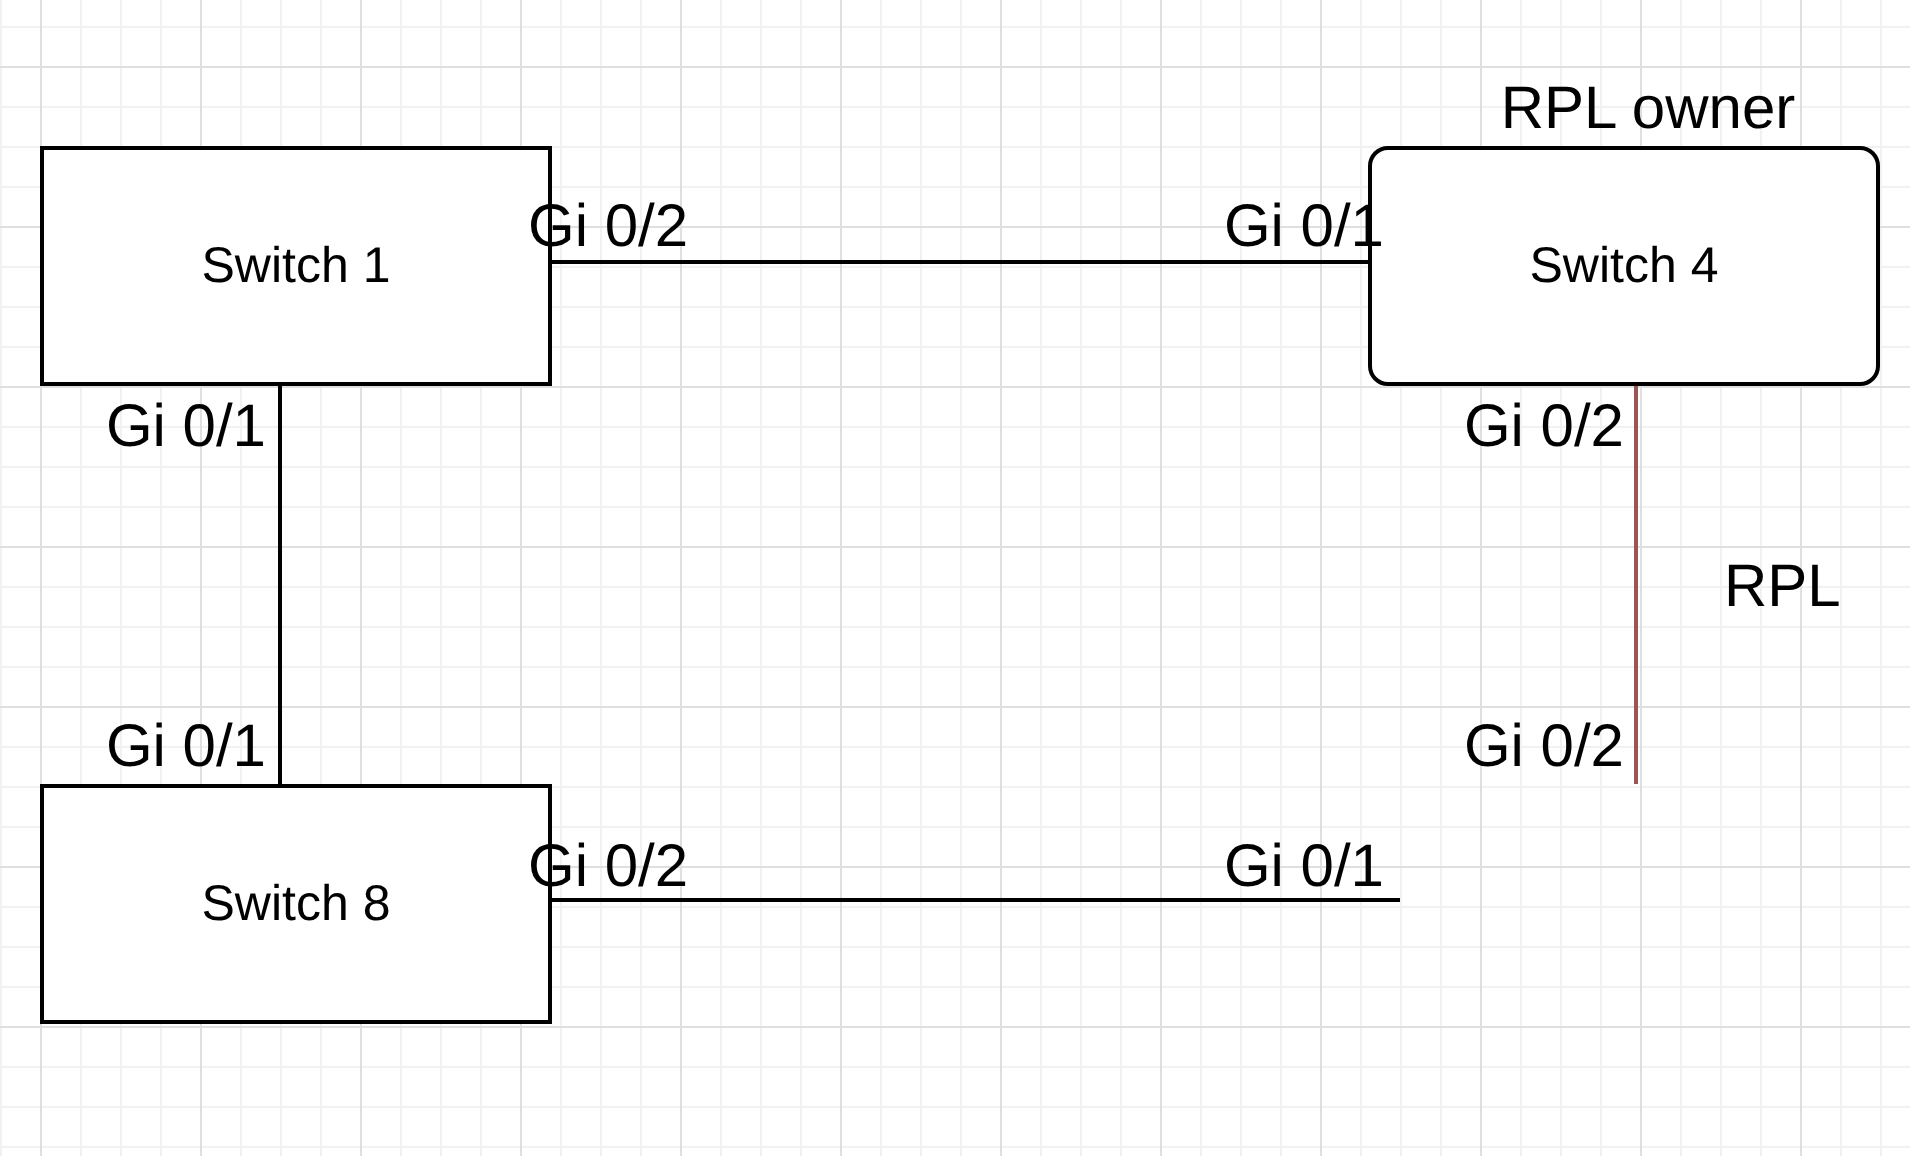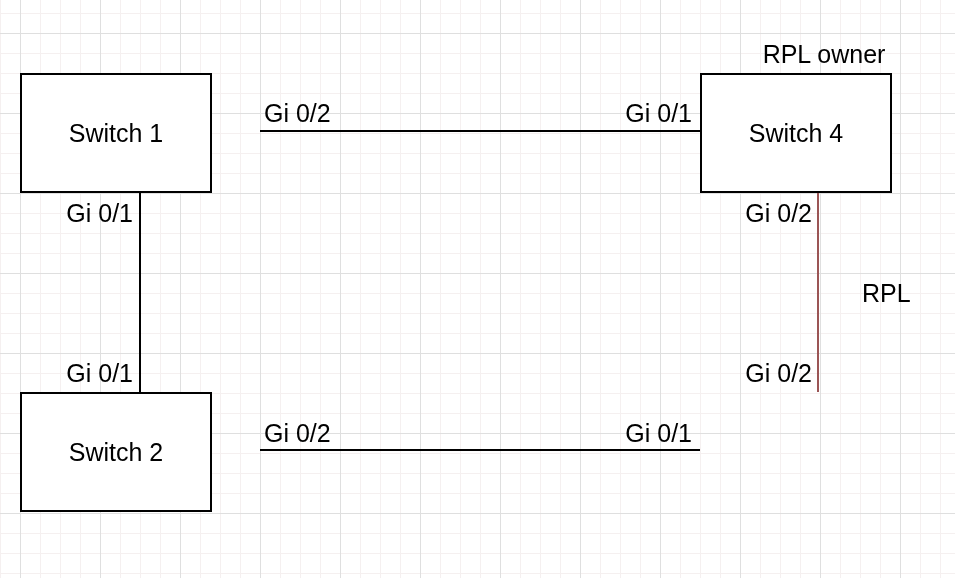--- a/index.html
+++ b/index.html
@@ -14,58 +14,58 @@
       linear-gradient(to bottom, var(--grid-major, #dfdfdf) 1px, transparent 1px),
       linear-gradient(to right, var(--grid-minor, #f5f0f0) 1px, transparent 1px),
       linear-gradient(to bottom, var(--grid-minor, #f5f0f0) 1px, transparent 1px);
     background-size: 80px 80px, 80px 80px, 20px 20px, 20px 20px;
     background-position: 20px 0, 0 33px, 0 0, 0 13px;
     font-family: "Liberation Sans", sans-serif;
     color: var(--text, #000000);
   }
   .node {
     position: absolute;
-    width: 192px;
+    width: 256px;
     height: 120px;
     box-sizing: border-box;
     background: #ffffff;
     border: 2.5px solid var(--node-border, #000000);
     display: flex;
     align-items: center;
     justify-content: center;
     font-size: 25px;
   }
   .edge { position: absolute; background: var(--link, #000000); }
   .edge.rpl { background: var(--rpl-link, #9b5555); }
   .lbl {
     position: absolute;
-    font-size: 25px;
+    font-size: 30px;
     line-height: 25px;
     white-space: nowrap;
   }
   .lbl.centered { transform: translateX(-50%); }
 </style>
 </head>
 <body>
 
 <div class="canvas">
 
   <div class="edge" style="left:260px; top:129.5px; width:440px; height:2.6px;"></div>
   <div class="edge" style="left:138.7px; top:193px; width:2.6px; height:199px;"></div>
   <div class="edge" style="left:260px; top:448.7px; width:440px; height:2.6px;"></div>
   <div class="edge rpl" style="left:817px; top:193px; width:1.8px; height:199px;"></div>
 
   <div class="node" style="left:20px; top:73px;">
     <span>Switch 1</span>
   </div>
-  <div class="node" style="left:700px; top:73px;">
+  <div class="node" style="left:684px; top:73px;border-radius:10px;">
     <span>Switch 4</span>
   </div>
   <div class="node" style="left:20px; top:392px;">
-    <span>Switch 2</span>
+    <span>Switch 8</span>
   </div>
 
   <div class="lbl centered" style="left:824px; top:42px;">RPL owner</div>
 
   <div class="lbl" style="left:264px; top:101px;">Gi 0/2</div>
   <div class="lbl" style="right:263px; top:101px;">Gi 0/1</div>
 
   <div class="lbl" style="right:822px; top:201px;">Gi 0/1</div>
   <div class="lbl" style="right:822px; top:361px;">Gi 0/1</div>
 

